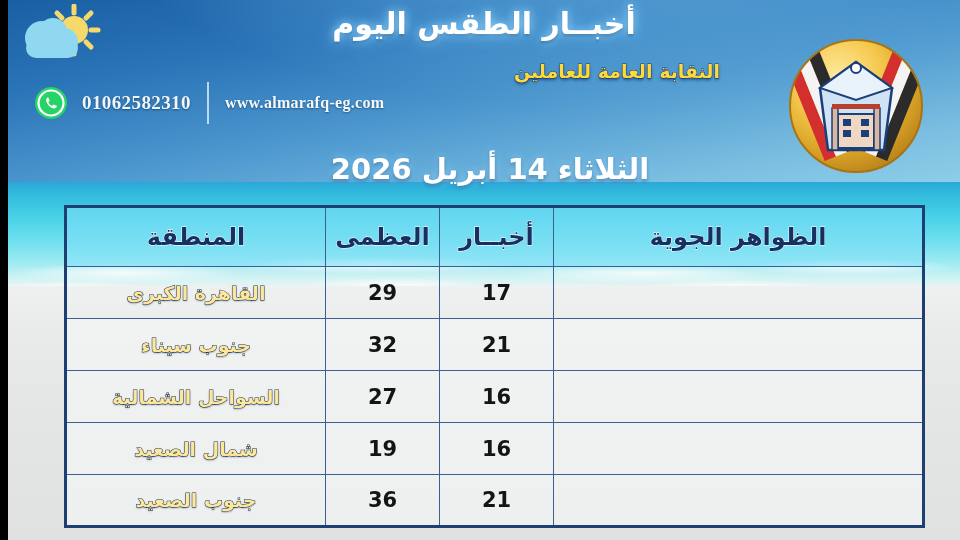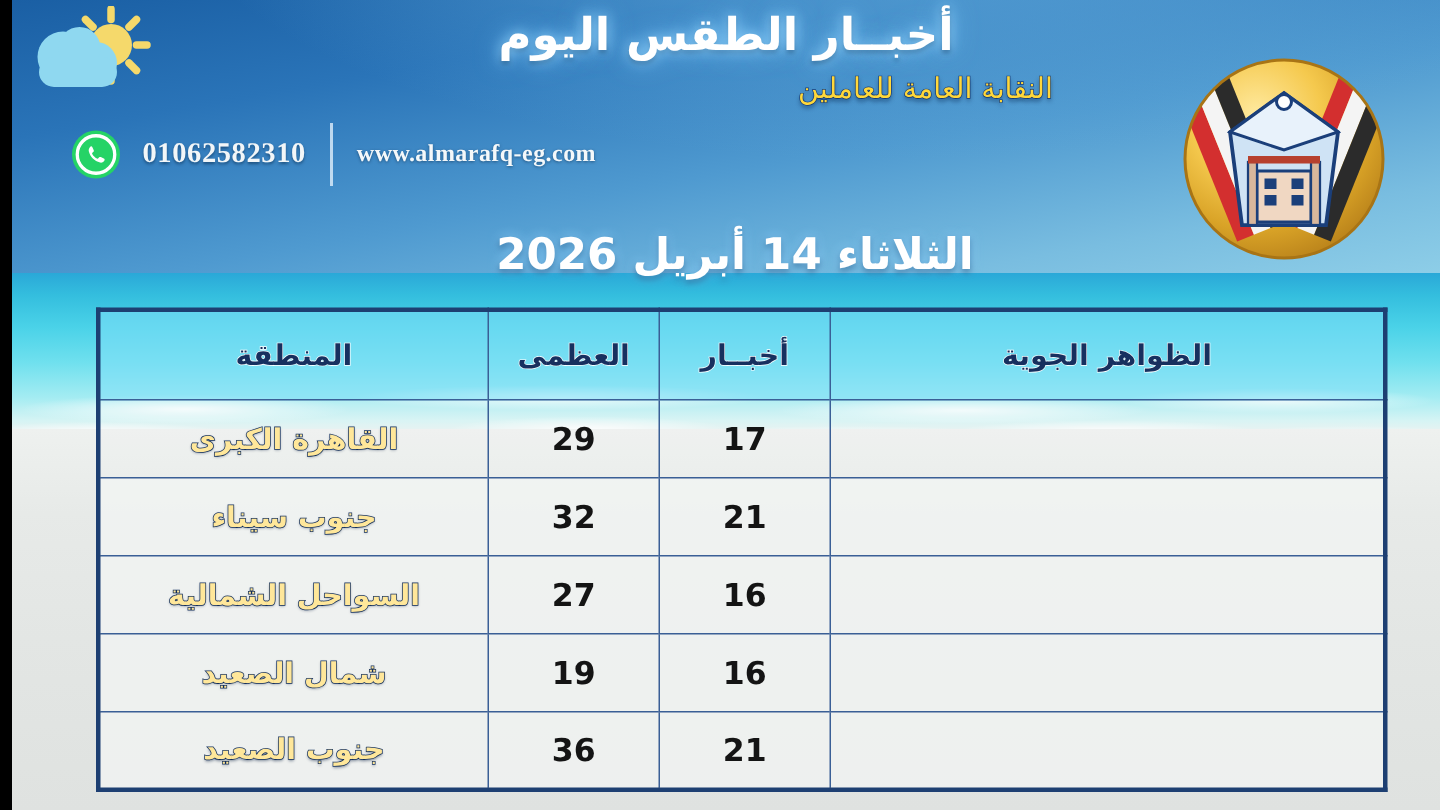--- a/index.html
+++ b/index.html
@@ -76,21 +76,21 @@
     text-align: center;
     color: #ffffff;
     font-size: 30px;
     font-weight: bold;
     letter-spacing: .5px;
     text-shadow: 0 0 9px rgba(150,215,255,.95), 0 0 18px rgba(120,200,255,.8), 0 2px 3px rgba(0,40,80,.55);
     direction: rtl;
   }
   .contact-bar {
     position: absolute;
-    left: 39px; top: 82px;
+    left: 26px; top: 82px;
     display: flex;
     align-items: center;
     direction: ltr;
   }
   .wa-icon { width: 34px; height: 34px; flex: 0 0 auto; }
   .phone-num {
     color: #f2f6f8;
     font-family: "Liberation Serif", "DejaVu Serif", serif;
     font-size: 19px;
     font-weight: bold;
@@ -107,27 +107,27 @@
     color: #f4f8fa;
     font-family: "Liberation Serif", "DejaVu Serif", serif;
     font-size: 16px;
     font-weight: bold;
     letter-spacing: .3px;
     text-shadow: 0 1px 2px rgba(0,30,60,.5);
   }
 
   .org-name {
     position: absolute;
-    right: 178px; top: 46px;
+    right: 178px; top: 58px;
     width: 330px;
     text-align: center;
     direction: rtl;
     color: #ffd83a;
     font-size: 19px;
-    font-weight: normal;
+    font-weight: bold;
     line-height: 1.45;
     -webkit-text-stroke: .9px #1c3f7a;
     paint-order: stroke fill;
     text-shadow: 0 2px 3px rgba(0,30,70,.55);
   }
   .org-name span { display: block; }
 
   .org-logo {
     position: absolute;
     right: 36px; top: 38px;
@@ -158,21 +158,21 @@
   .wx-table th, .wx-table td {
     border: 1px solid #3a5f96;
     text-align: center;
     vertical-align: middle;
     padding: 0;
   }
   .wx-table thead th {
     height: 58px;
     background: rgba(128, 222, 248, .55);
     color: #17305f;
-    font-size: 19px;
+    font-size: 24px;
     font-weight: bold;
     -webkit-text-stroke: .85px #ffffff;
     paint-order: stroke fill;
   }
   .wx-table tbody tr { height: 52px; }
   .wx-table tbody td { background: rgba(243,245,244,.72); }
   .wx-table tbody tr:first-child td { background: rgba(243,245,244,.12); }
 
   .col-phen { width: 368px; }
   .col-min  { width: 113px; }

